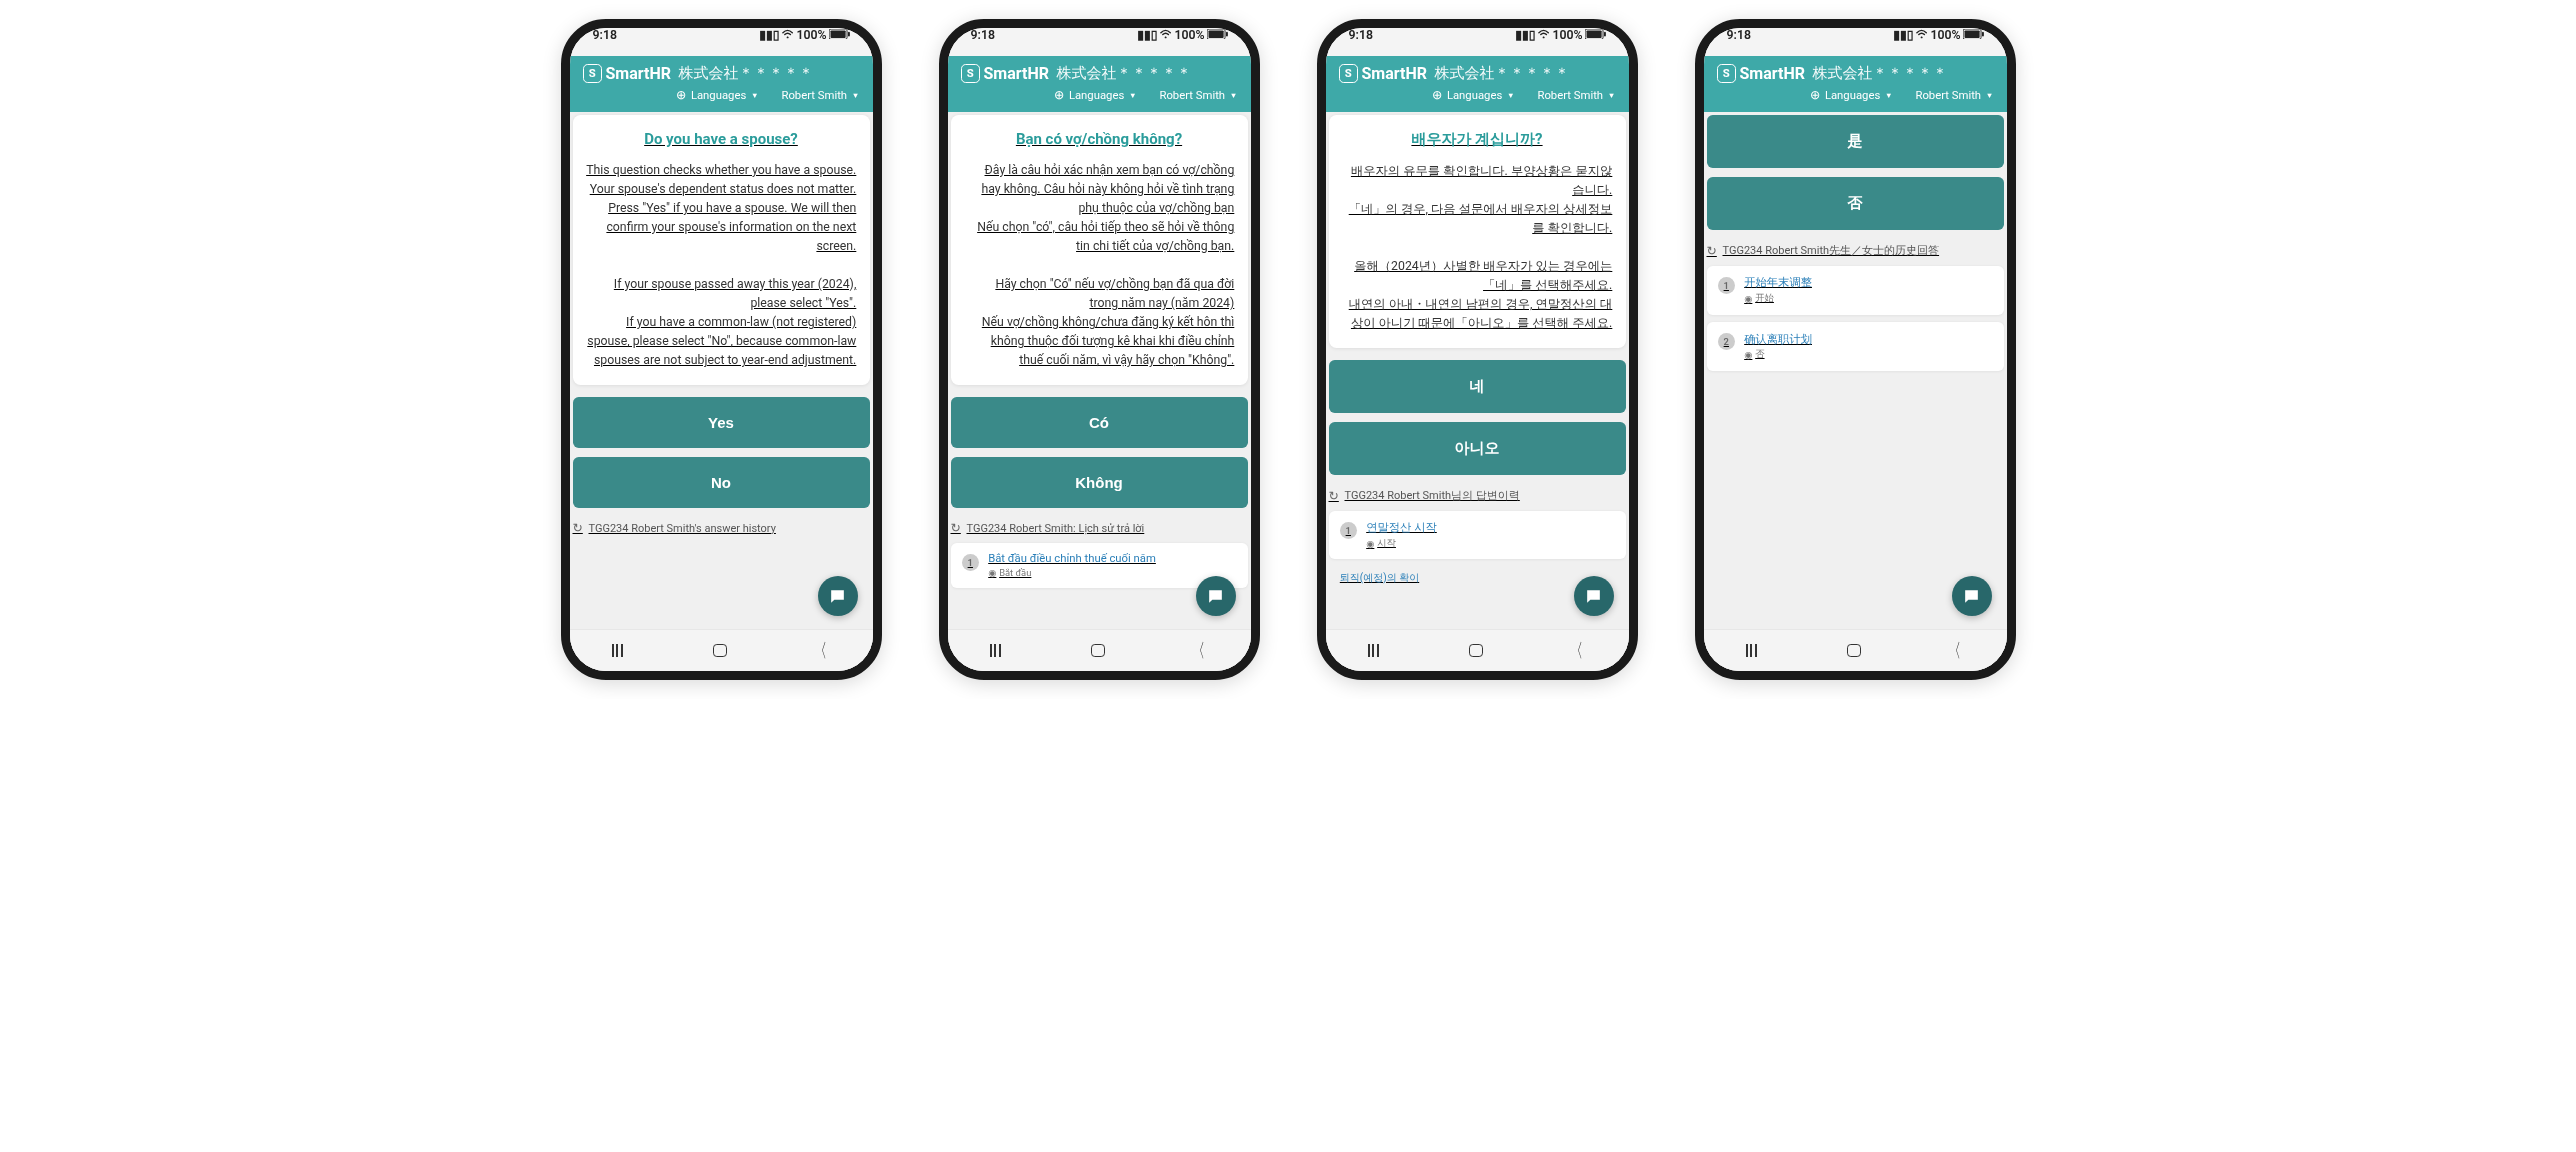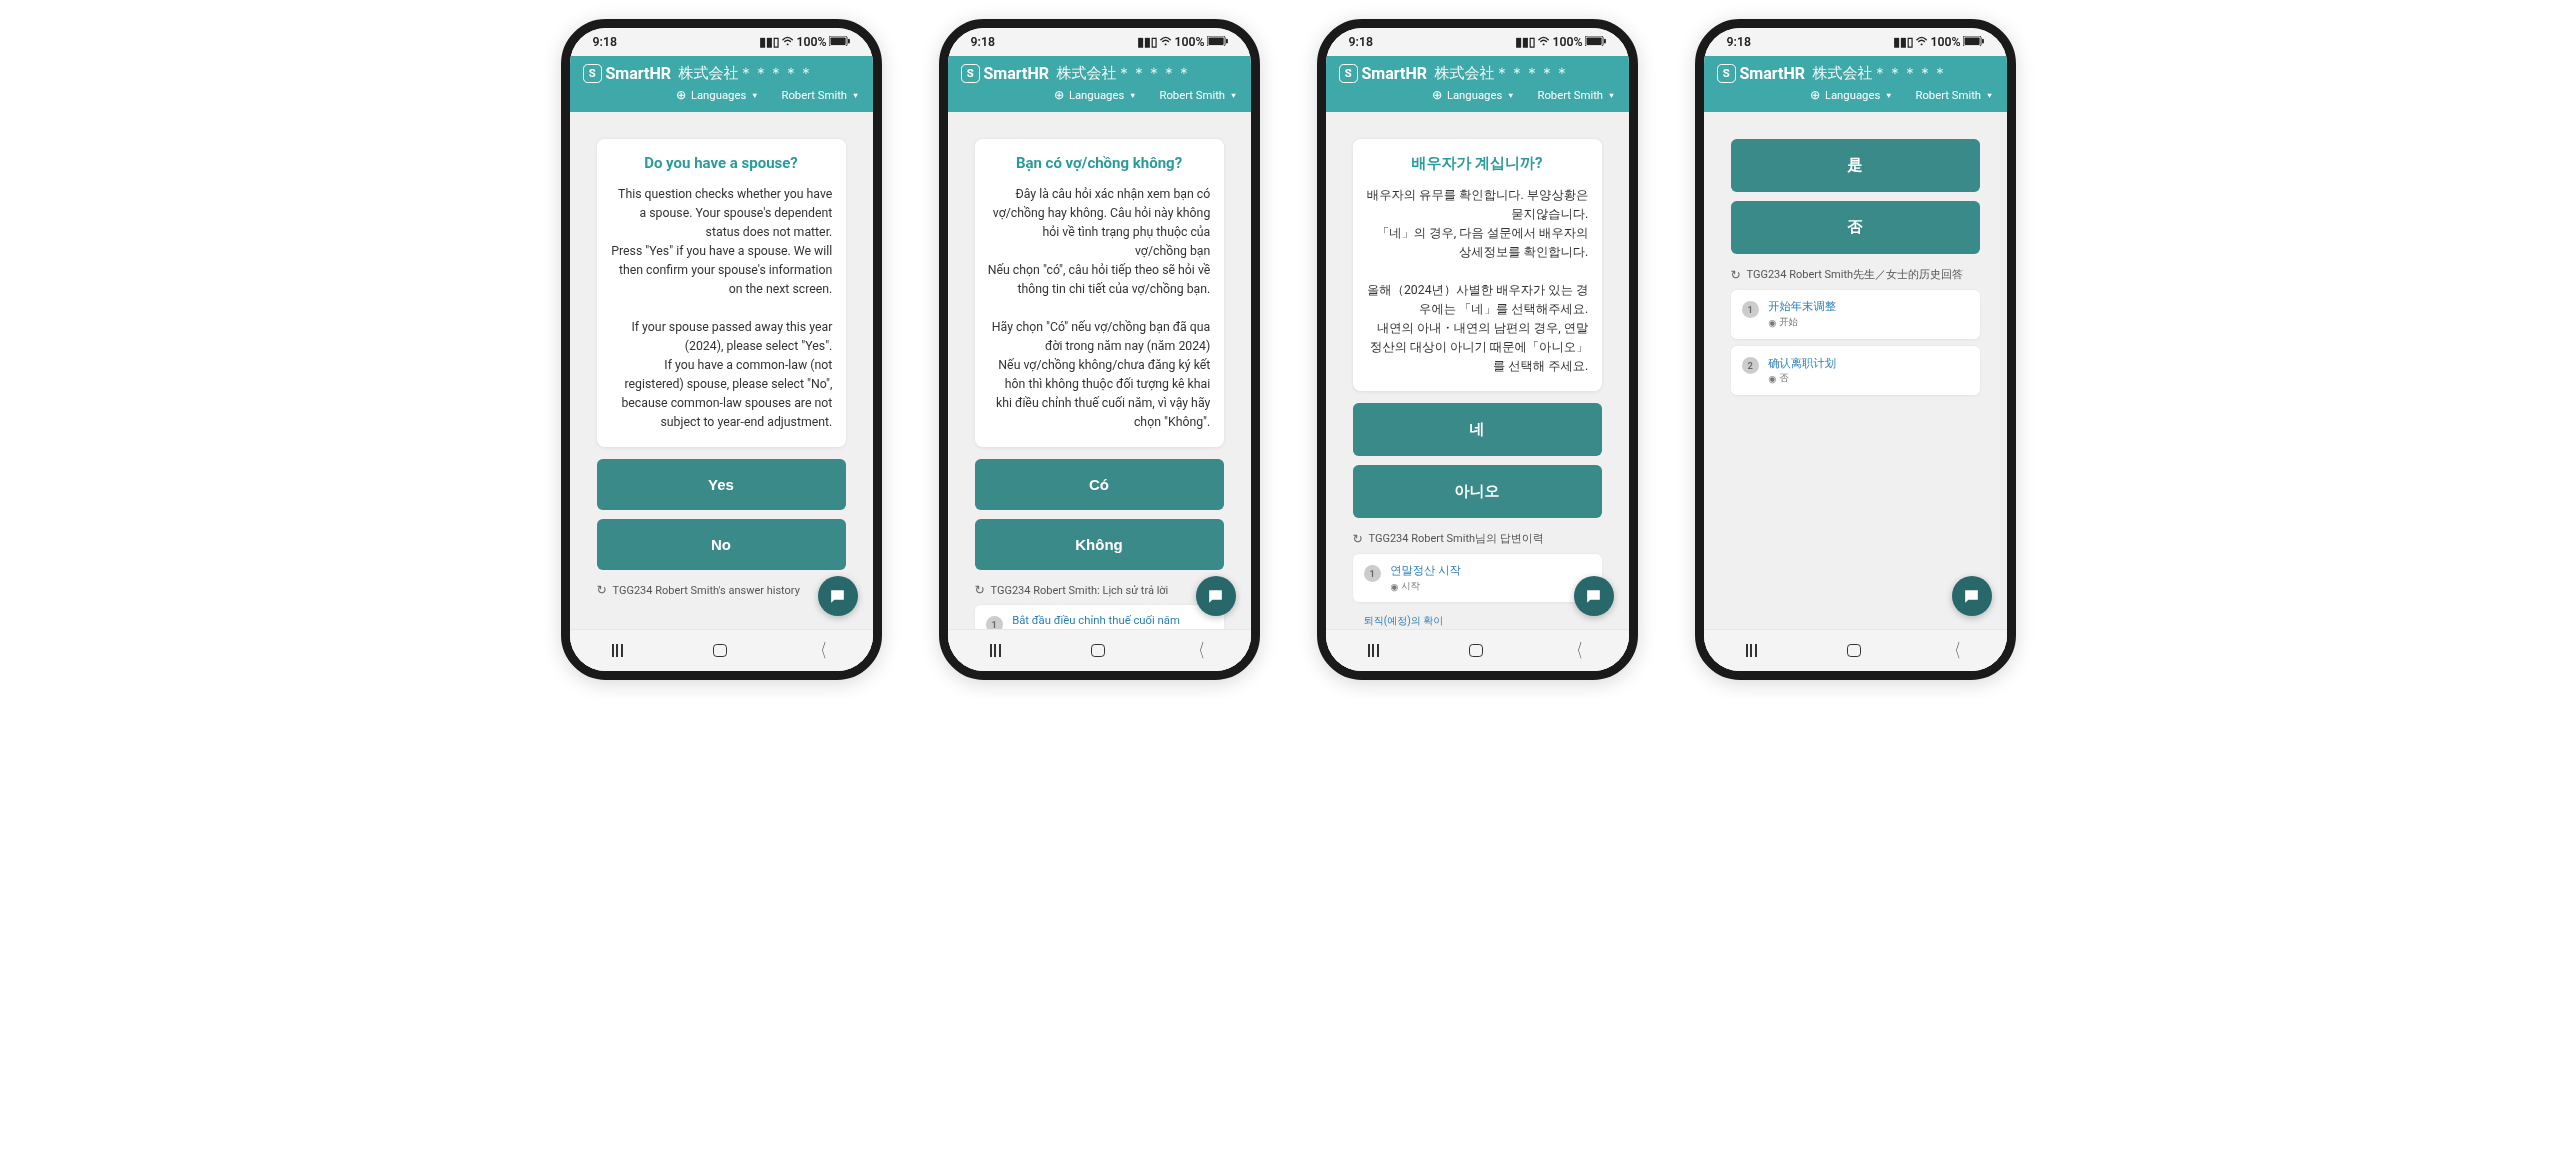--- a/index.html
+++ b/index.html
@@ -35,21 +35,21 @@
   .screen {
     width: 100%;
     height: 100%;
     display: flex;
     flex-direction: column;
     overflow: hidden;
   }
   .status-bar {
     height: 28px;
     display: flex;
-    align-items: center;
+    align-items: flex-start;
     justify-content: space-between;
     padding: 0 23px;
     font-size: 12.3px;
     font-weight: 600;
     color: #222;
     background: #f4f4f4;
   }
   .status-right { display: flex; align-items: center; gap: 1.9px; }
   .header {
     background: #3ea9a8;
@@ -86,23 +86,24 @@
     gap: 23px;
     font-size: 11.3px;
     padding-bottom: 9.4px;
   }
   .hdr-item { display: flex; align-items: center; gap: 4.7px; cursor: pointer; }
   .globe { font-size: 12.3px; }
   .caret { font-size: 7.6px; }
   .content {
     flex: 1;
     overflow-y: auto;
-    padding: 27px;
+    padding: 3px;
     background: #f0f0f0;
     scrollbar-width: none;
+    text-decoration: underline;
   }
   .content::-webkit-scrollbar { display: none; }
   .card {
     background: #fff;
     border-radius: 7.6px;
     padding: 15px 13.2px;
     box-shadow: 0 0.9px 3.8px rgba(0,0,0,0.08);
     margin-bottom: 11.3px;
   }
   .question-title {

